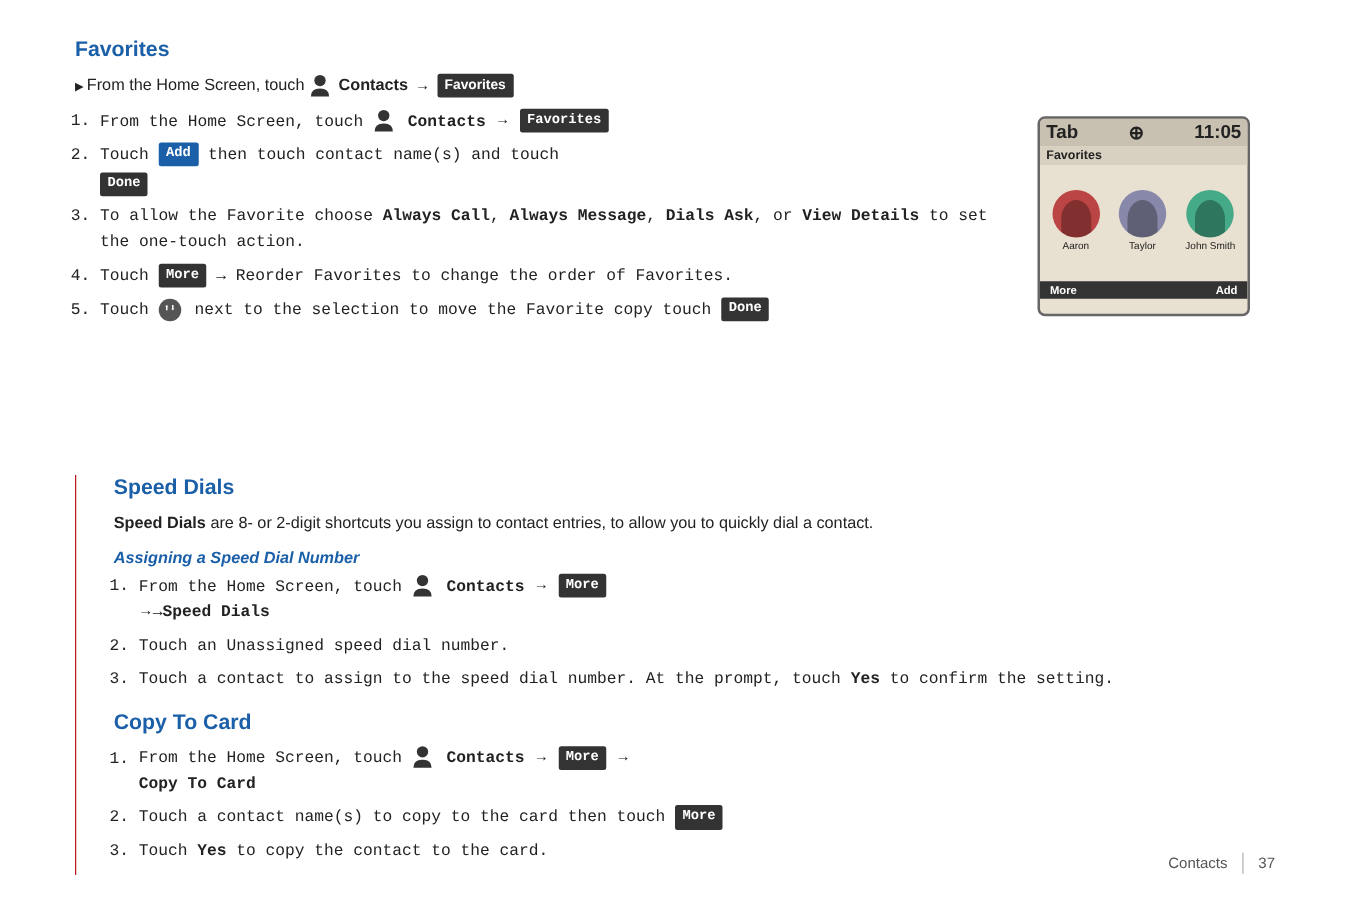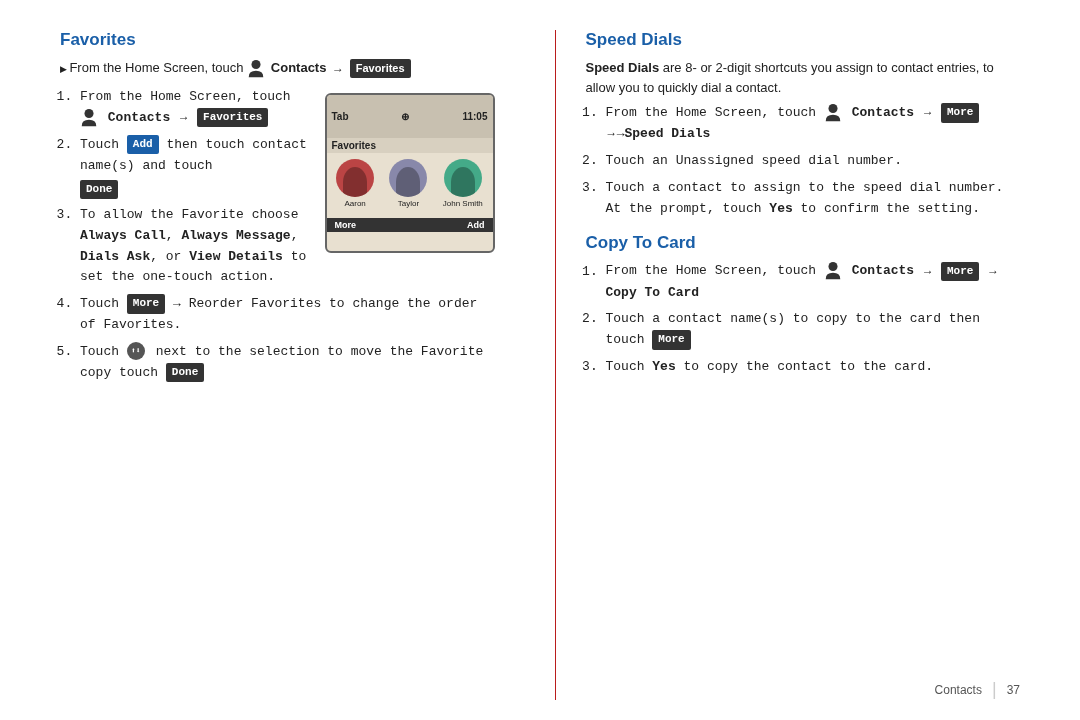--- a/index.html
+++ b/index.html
@@ -10,20 +10,21 @@
       color: #222;
       width: 1080px;
       height: 720px;
       overflow: hidden;
       padding: 30px 60px 20px 60px;
     }
     .page-layout {
       display: flex;
       gap: 40px;
       height: 100%;
+      flex-direction: column;
     }
     .left-col {
       flex: 1;
       padding-right: 20px;
     }
     .right-col {
       flex: 1;
       border-left: 1px solid #b91c1c;
       padding-left: 30px;
     }
@@ -113,34 +114,34 @@
       overflow: hidden;
       margin-top: 6px;
       float: right;
       margin-left: 15px;
     }
     .phone-status-bar {
       background: #c8c0b0;
       display: flex;
       justify-content: space-between;
       align-items: center;
-      padding: 16px 5px;
-      font-size: 10px;
+      padding: 2px 5px;
+      font-size: 15px;
       font-weight: bold;
     }
     .phone-label {
       background: #d8d0c0;
       padding: 2px 5px;
       font-size: 10px;
       font-weight: bold;
     }
     .phone-contacts {
       display: flex;
       justify-content: space-around;
-      padding: 6px 4px;
+      padding: 20px 4px;
       gap: 4px;
     }
     .phone-contact {
       display: flex;
       flex-direction: column;
       align-items: center;
       gap: 2px;
     }
     .phone-avatar {
       width: 38px;
@@ -284,20 +285,21 @@
     </ol>
   </div>
 
   <div class="right-col">
     <h2 class="section-title">Speed Dials</h2>
 
     <p>
       <span class="bold">Speed Dials</span><span> are 8- or 2-digit shortcuts you assign to contact entries, to allow you to quickly dial a contact.</span>
     </p>
 
+    <h3 class="subsection-title">Assigning a Speed Dial Number</h3>
 
     <ol>
       <li>
         <span>From the Home Screen, touch </span>
         <svg class="person-icon" viewBox="0 0 18 22" fill="#333">
             <circle cx="9" cy="6" r="5"></circle>
             <path d="M1 20 Q1 13 9 13 Q17 13 17 20"></path>
           </svg>
         <span class="bold">Contacts</span>
         <span class="arrow">→</span>

